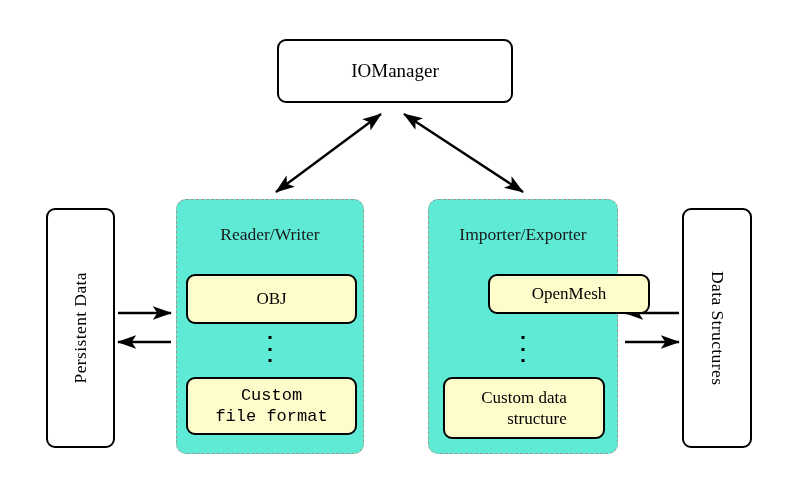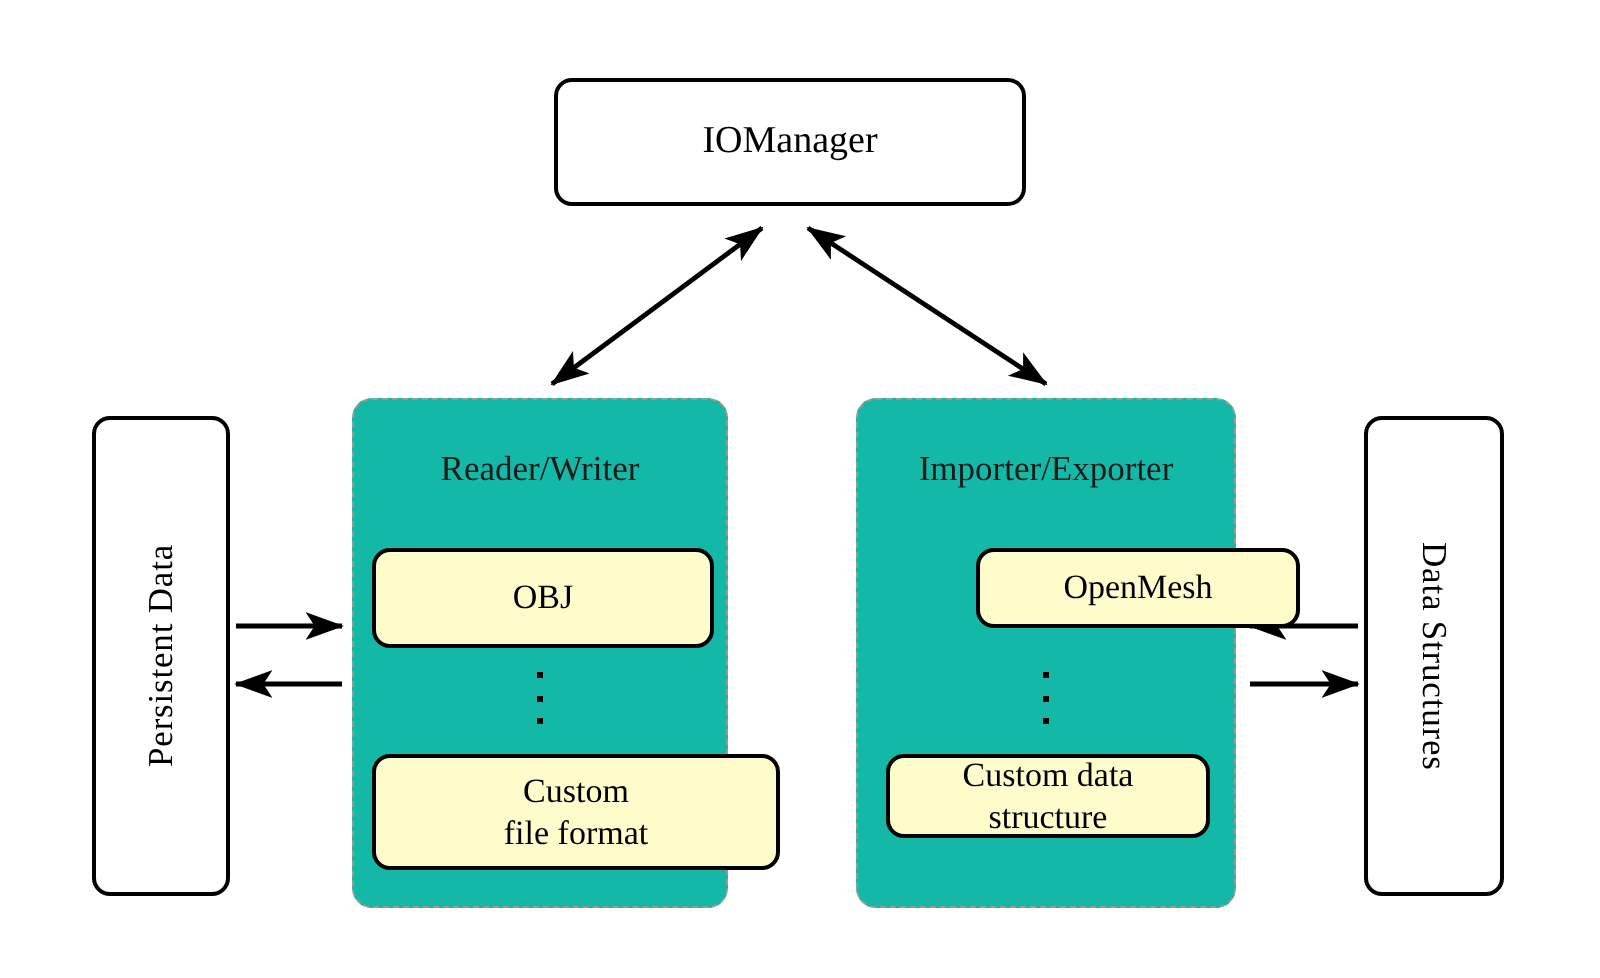--- a/index.html
+++ b/index.html
@@ -9,21 +9,21 @@
   svg#edges{position:absolute;left:0;top:0;width:800px;height:489px;pointer-events:none;}
 
   .node{position:absolute;box-sizing:border-box;display:flex;align-items:center;
         justify-content:center;text-align:center;}
 
   
   .rounded-hard{border:2.6px solid #000;border-radius:9px;background:#ffffff;}
 
   
   .panel{position:absolute;box-sizing:border-box;border:1.6px dashed #9a9a8e;
-         border-radius:10px;background:#14b8a6;}
+         border-radius:10px;background:#5eead4;}
   .panel-title{position:absolute;left:0;right:0;text-align:center;
                font-size:17.5px;line-height:1;color:#1a1a1a;}
 
   
   .inner{background:#fffccc;}
 
   .vlabel-ccw{writing-mode:vertical-rl;transform:rotate(180deg);}
   .vlabel-cw{writing-mode:vertical-rl;}
 
   .side-label{font-size:17.5px;letter-spacing:0.4px;white-space:nowrap;}
@@ -88,40 +88,40 @@
     <div class="node rounded-hard inner" style="left:9px;top:74px;width:171px;height:50px;">
       <span class="box-label">OBJ</span>
     </div>
 
     <div class="dots" style="left:50%;transform:translateX(-50%);top:136px;height:26px;">
       <i></i>
         <i></i>
         <i></i>
     </div>
 
-    <div class="node rounded-hard inner" style="left:9px;top:177px;width:204px;height:58px;">
+    <div class="node rounded-hard inner" style="left:9px;top:177px;width:171px;height:58px;font-family:Liberation Mono, monospace;">
       <span class="box-label">Custom
 file format</span>
     </div>
   </div>
 
   <div class="panel" style="left:428px;top:199px;width:190px;height:255px;">
     <div class="panel-title" style="top:26px;">Importer/Exporter</div>
 
     <div class="node rounded-hard inner" style="left:14px;top:74px;width:162px;height:40px;margin-left:45px;">
       <span class="box-label">OpenMesh</span>
     </div>
 
     <div class="dots" style="left:50%;transform:translateX(-50%);top:136px;height:26px;">
       <i></i>
         <i></i>
         <i></i>
     </div>
 
-    <div class="node rounded-hard inner" style="left:14px;top:177px;width:162px;height:42px;">
+    <div class="node rounded-hard inner" style="left:14px;top:177px;width:162px;height:62px;text-align:right;">
       <span class="box-label">Custom data
 structure</span>
     </div>
   </div>
 
   <div class="node rounded-hard" style="left:682px;top:208px;width:70px;height:240px;">
     <span class="side-label vlabel-cw">Data Structures</span>
   </div>
 
 </div>

